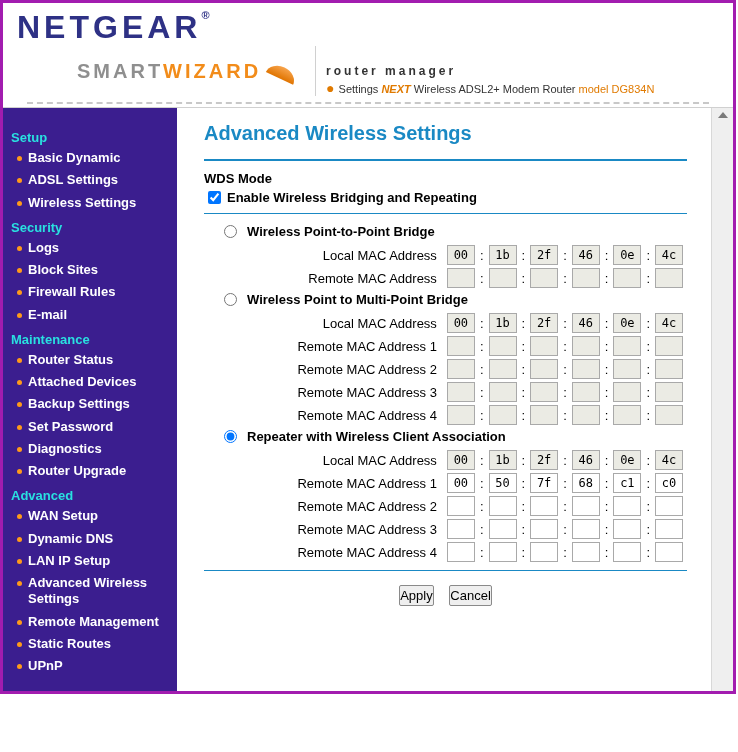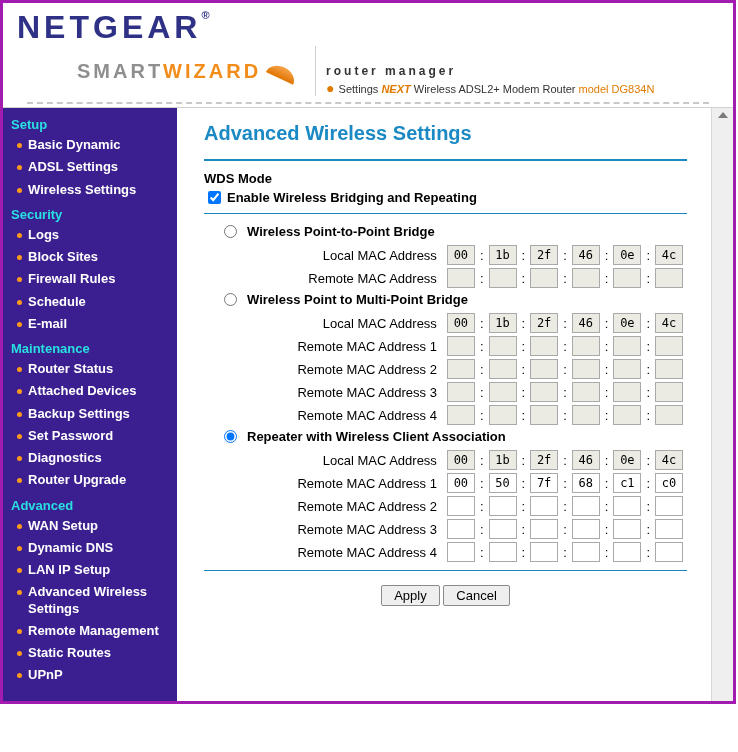--- a/index.html
+++ b/index.html
@@ -22,21 +22,21 @@
   .rm-block { margin-left: 14px; padding-left: 10px; font-size: 12px; color: #444;
               border-left: 1px solid #d0d0d0; }
   .rm-title { font-weight: bold; letter-spacing: 3px; font-size: 12px; color:#333;margin-top:18px; }
   .rm-sub { font-size: 11px; color:#333; margin-top:2px; }
   .rm-sub .orange { color: #e07a00; font-weight:bold; }
   .rm-sub .model { color: #e07a00; }
   .rm-dot { color:#e07a00; font-size:14px; margin-right:4px;}
   .dash-line { height: 1px; border-top: 2px dashed #c8c8c8; margin: 6px 10px 0 10px; }
   
   .body-row { display: flex; align-items: stretch; }
-  .sidebar { width: 174px; background: #3b1e8f; color: #fff; padding: 3px 8px 14px 8px; }
+  .sidebar { width: 174px; background: #3b1e8f; color: #fff; padding: 16px 8px 14px 8px; }
   .sec-head { color: #29e0e0; font-weight: bold; font-size: 13px; margin: 6px 0 2px 0; }
   .nav-item { display:flex; align-items:flex-start; padding: 3px 0 3px 6px; cursor: pointer; }
   .nav-item .dot { width:5px; height:5px; border-radius:50%; background:#ff9a1a;
                    margin:6px 6px 0 0; flex-shrink:0; }
   .nav-item a { color:#fff; text-decoration:none; font-weight:bold; font-size:13px; line-height:1.25; }
   .vgap { width: 3px; background:#fff; }
   .content-wrap { flex:1; background:#fff; position:relative; }
   .content { padding: 10px 24px 16px 24px; }
   .page-title { color: #1a89c4; font-size: 20px; font-weight: bold; margin: 4px 0 14px 0; }
   .hr-top { border:0; border-top:2px solid #1a89c4; margin-bottom:10px; }
@@ -48,21 +48,21 @@
   .radio-row label { font-weight:bold; margin-left:10px; }
   .mac-row { display:flex; align-items:center; justify-content:flex-end;
              margin:3px 4px 3px 20px; }
   .mac-label-cell { width:175px; text-align:right; padding-right:10px; font-size:13px; }
   .mac-fields { display:flex; align-items:center; }
   .mac-fields input { width:28px; height:20px; font-family: monospace; font-size:12px;
                       text-align:center; border:1px solid #a9a9a9; background:#fff; padding:1px 2px; }
   .mac-fields input.ro { background:#ebebe4; }
   .mac-fields .colon { margin:0 5px; }
   .btn-row { text-align:center; margin-top:14px; }
-  .btn-row button { font-size:13px; padding:2px 12px; margin:0 0; background:#efefef;
+  .btn-row button { font-size:13px; padding:2px 0; margin:0 6px; background:#efefef;
                     border:1px solid #8a8a8a; border-radius:2px; cursor:pointer; }
   .scroll-gutter { width:22px; background:#efefef; border-left:1px solid #d8d8d8;
                    display:flex; flex-direction:column; align-items:center; padding-top:4px; }
   .scroll-up { width:0;height:0;border-left:5px solid transparent;border-right:5px solid transparent;
                border-bottom:6px solid #7a7a7a; }
 </style>
 </head>
 <body>
 
 <div class="outer">
@@ -116,24 +116,20 @@
         <div class="nav-item">
           <span class="dot"></span>
           <a href="#">Block Sites</a>
         </div>
         <div class="nav-item">
           <span class="dot"></span>
           <a href="#">Firewall Rules</a>
         </div>
         <div class="nav-item">
           <span class="dot"></span>
-          <a href="#">Schedule</a>
-        </div>
-        <div class="nav-item">
-          <span class="dot"></span>
           <a href="#">E-mail</a>
         </div>
         <div class="sec-head">Maintenance</div>
         <div class="nav-item">
           <span class="dot"></span>
           <a href="#">Router Status</a>
         </div>
         <div class="nav-item">
           <span class="dot"></span>
           <a href="#">Attached Devices</a>

